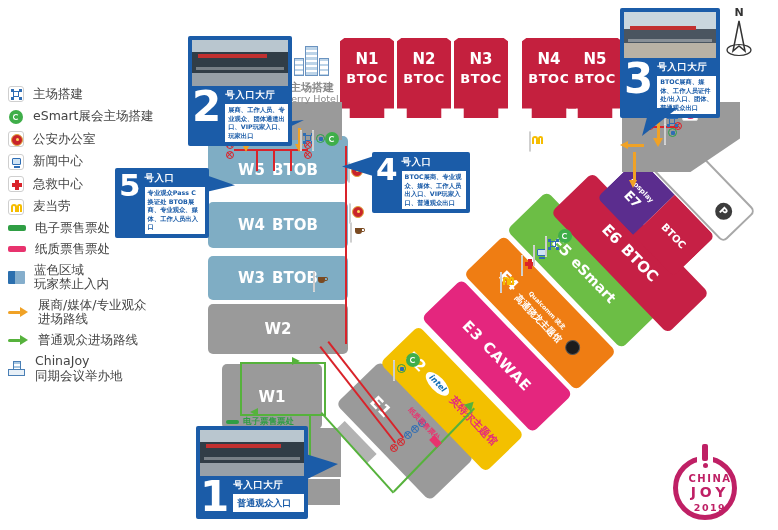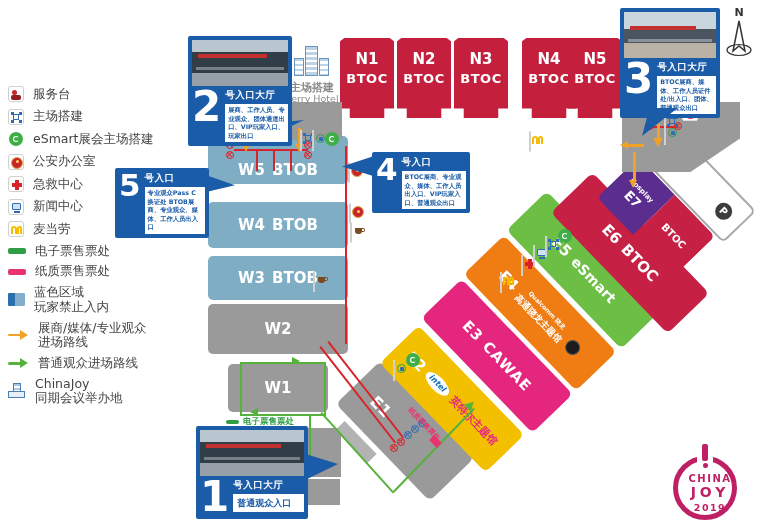--- a/index.html
+++ b/index.html
@@ -108,53 +108,47 @@
   .cjdot{position:absolute;left:38.5px;top:19px;width:5px;height:5px;background:#bf2065;border-radius:50%}
   .cjt{position:absolute;width:100%;text-align:center;font-weight:bold;letter-spacing:1.5px}
 </style>
 </head>
 <body>
 
 <div class="canvas">
 
   <div class="legend">
     <div class="lrow">
-        <span class="lic ic-service"></span>
-        <div class="ltxt">
-          <span>服务台</span>
-        </div>
-      </div>
-    <div class="lrow">
         <span class="lic ic-build"></span>
         <div class="ltxt">
           <span>主场搭建</span>
         </div>
       </div>
     <div class="lrow">
         <span class="lic ic-esmart"></span>
         <div class="ltxt">
           <span>eSmart展会主场搭建</span>
         </div>
       </div>
     <div class="lrow">
         <span class="lic ic-police"></span>
         <div class="ltxt">
           <span>公安办公室</span>
         </div>
       </div>
     <div class="lrow">
+        <span class="lic ic-news"></span>
+        <div class="ltxt">
+          <span>新闻中心</span>
+        </div>
+      </div>
+    <div class="lrow">
         <span class="lic ic-firstaid"></span>
         <div class="ltxt">
           <span>急救中心</span>
-        </div>
-      </div>
-    <div class="lrow">
-        <span class="lic ic-news"></span>
-        <div class="ltxt">
-          <span>新闻中心</span>
         </div>
       </div>
     <div class="lrow">
         <span class="lic ic-mcd"></span>
         <div class="ltxt">
           <span>麦当劳</span>
         </div>
       </div>
     <div class="lrow">
         <span class="bar green"></span>
@@ -226,21 +220,21 @@
       <span>W4</span>
       <span>BTOB</span>
     </div>
   <div class="hallW" style="top:256px;height:44px">
       <span>W3</span>
       <span>BTOB</span>
     </div>
   <div class="hallW gray" style="top:304px;height:50px">
       <span>W2</span>
     </div>
-  <div class="hallW gray" style="left:228px;width:100px;top:364px;height:48px">
+  <div class="hallW gray" style="left:222px;width:100px;top:364px;height:65px">
       <span>W1</span>
     </div>
 
   <div class="abs" style="left:286px;top:102px;width:56px;height:38px;background:#9a9a9a"></div>
   <div class="abs" style="left:622px;top:102px;width:118px;height:70px;background:#9a9a9a;clip-path:polygon(0 0,100% 0,100% 52%,58% 100%,0 100%);z-index:5"></div>
   <div class="abs" style="left:303px;top:428px;width:38px;height:49px;background:#9a9a9a"></div>
   <div class="abs" style="left:307px;top:479px;width:33px;height:26px;background:#9a9a9a"></div>
   <div class="abs" style="left:356px;top:442px;width:46px;height:13px;background:#b3b3b3;transform:translate(-50%,-50%) rotate(46deg)"></div>
 
   <div class="hallE gray" style="left:405px;top:431px;width:135px;height:62px;justify-content:flex-start;padding-left:22px;font-size:16px">

